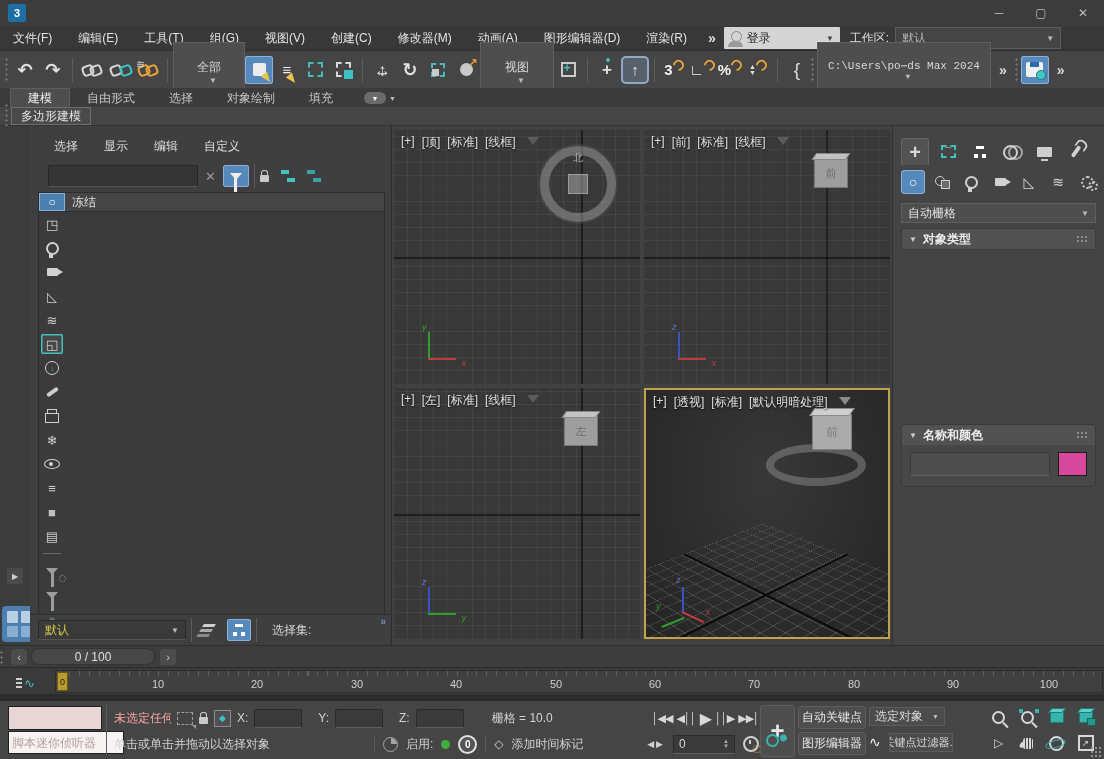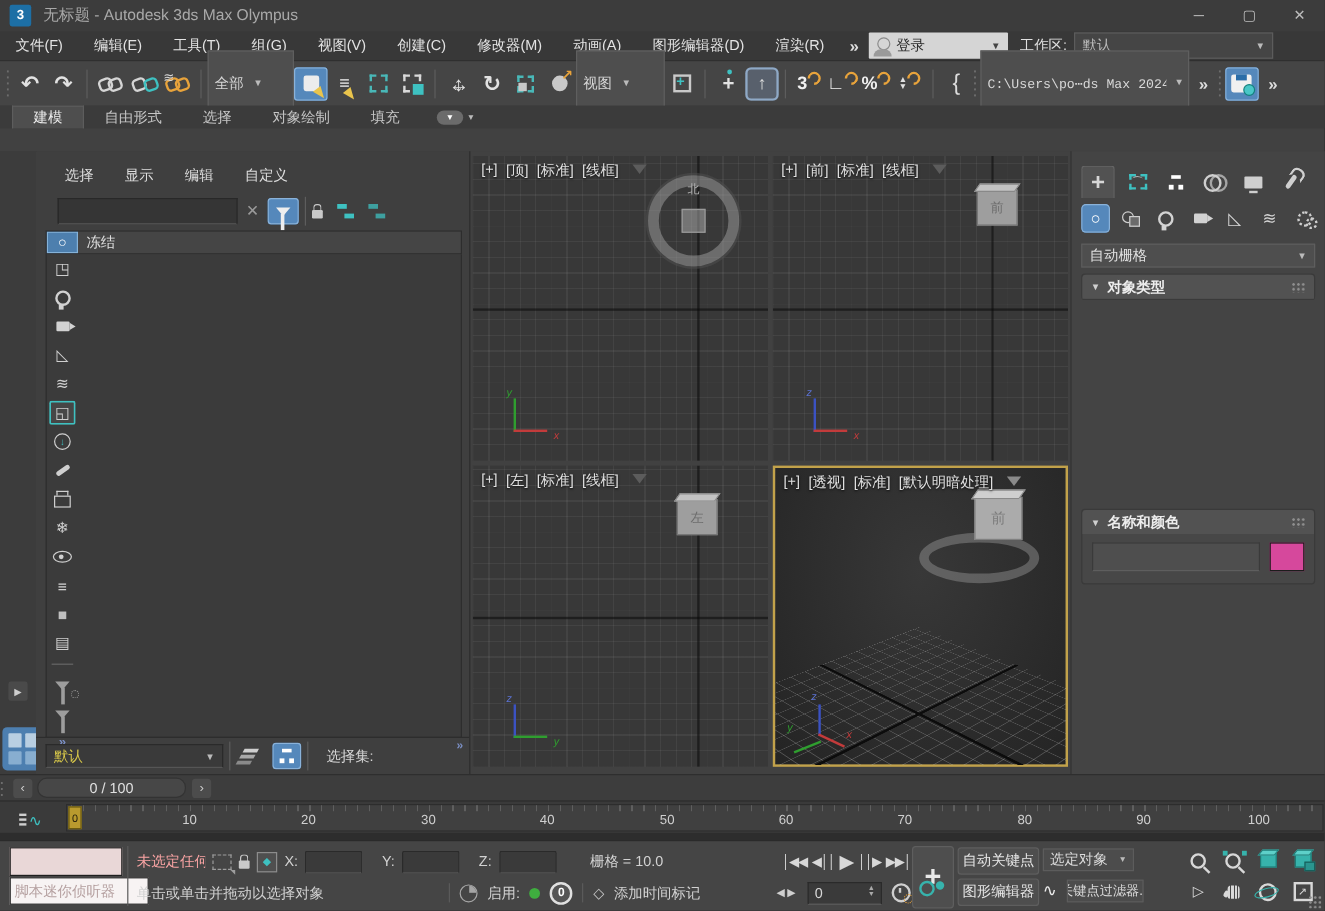--- a/index.html
+++ b/index.html
@@ -25,21 +25,21 @@
   .ws-select .dd{margin-left:auto;font-size:8px;color:#bbb;}
   
   .toolbar{position:absolute;left:0;top:50px;width:1104px;height:38px;background:#454545;border-top:1px solid #2f2f2f;display:flex;align-items:center;padding-left:5px;box-sizing:border-box;}
   .vgrip{width:3px;height:26px;margin-right:3px;background-image:radial-gradient(circle,#6d6d6d 1px,transparent 1.2px);background-size:3px 5px;}
   .tbtn{min-width:28px;height:28px;display:flex;align-items:center;justify-content:center;border-radius:3px;position:relative;}
   .tbtn.act{background:#5588bb;box-shadow:inset 0 0 0 1px #8ab2d9;}
   .tbtn.kbd{background:#58606c;box-shadow:inset 0 0 0 2px #8fa9c6;border-radius:5px;}
   .tsep{width:1px;height:24px;background:#5d5d5d;margin:0 5px;}
   .g18{font-size:18px;color:#e2e2e2;font-weight:bold;line-height:1;}
   .g15{font-size:15px;color:#e2e2e2;line-height:1;}
-  .tselect{height:22px;background:#4e4e4e;border:1px solid #5f5f5f;display:flex;align-items:center;padding:16px 5px;color:#d8d8d8;}
+  .tselect{height:22px;background:#4e4e4e;border:1px solid #5f5f5f;display:flex;align-items:center;padding:16px 5px;color:#d8d8d8;flex-direction:column;}
   .tselect .dd{margin-left:8px;font-size:8px;color:#bbb;}
   .ic-chain{position:relative;width:20px;height:12px;}
   .ic-chain::before,.ic-chain::after{content:"";position:absolute;width:8px;height:7px;border:2px solid #d5d5d5;border-radius:4px;top:1px;}
   .ic-chain::before{left:0;transform:rotate(-20deg);}
   .ic-chain::after{left:8px;transform:rotate(-20deg);}
   .ic-chain.broken::after{border-color:#3ec1c1;left:10px;}
   .ic-chain.bind::before,.ic-chain.bind::after{border-color:#e8a33b;}
   .wave{position:absolute;left:-2px;top:-6px;color:#d5d5d5;font-size:11px;}
   .ic-selobj{width:13px;height:13px;background:#ececec;border-radius:2px;position:relative;}
   .curs{position:absolute;width:0;height:0;border-left:4px solid transparent;border-right:4px solid transparent;border-top:10px solid #e9c44c;transform:rotate(-38deg);right:-5px;bottom:-7px;}
@@ -265,21 +265,20 @@
   .ic-maxvp{width:12px;height:12px;border:2px solid #d8d8d8;display:flex;align-items:center;justify-content:center;font-size:9px;color:#d8d8d8;}
   .corner-grip{position:absolute;right:3px;bottom:2px;width:11px;height:11px;background-image:radial-gradient(circle,#8d8d8d 1px,transparent 1.2px);background-size:4px 4px;}
 </style>
 </head>
 <body>
 
 <div class="app">
 
   <div class="titlebar">
     <div class="applogo">3</div>
-    <div class="title-text">无标题 - Autodesk 3ds Max Olympus</div>
     <div class="wincontrols">
       <div class="winbtn">─</div>
       <div class="winbtn">▢</div>
       <div class="winbtn">✕</div>
     </div>
   </div>
 
   <div class="menubar">
     <span class="menu-item">文件(F)</span>
     <span class="menu-item">编辑(E)</span>
@@ -410,20 +409,24 @@
   <div class="ribbon-tabs">
     <div class="rtab active">建模</div>
     <div class="rtab">自由形式</div>
     <div class="rtab">选择</div>
     <div class="rtab">对象绘制</div>
     <div class="rtab">填充</div>
     <div class="ribbon-min">
       <span class="pill">▼</span>
       <span style="font-size:7px;color:#bbb">▼</span>
     </div>
+  </div>
+  <div class="ribbon-sub">
+    <div class="vgrip"></div>
+    <div class="subtab">多边形建模</div>
   </div>
 
   <div class="main">
 
     <div class="left-strip">
       <div class="expand-btn">▶</div>
     </div>
     <div class="vp-layout">
       <div></div>
         <div></div>

